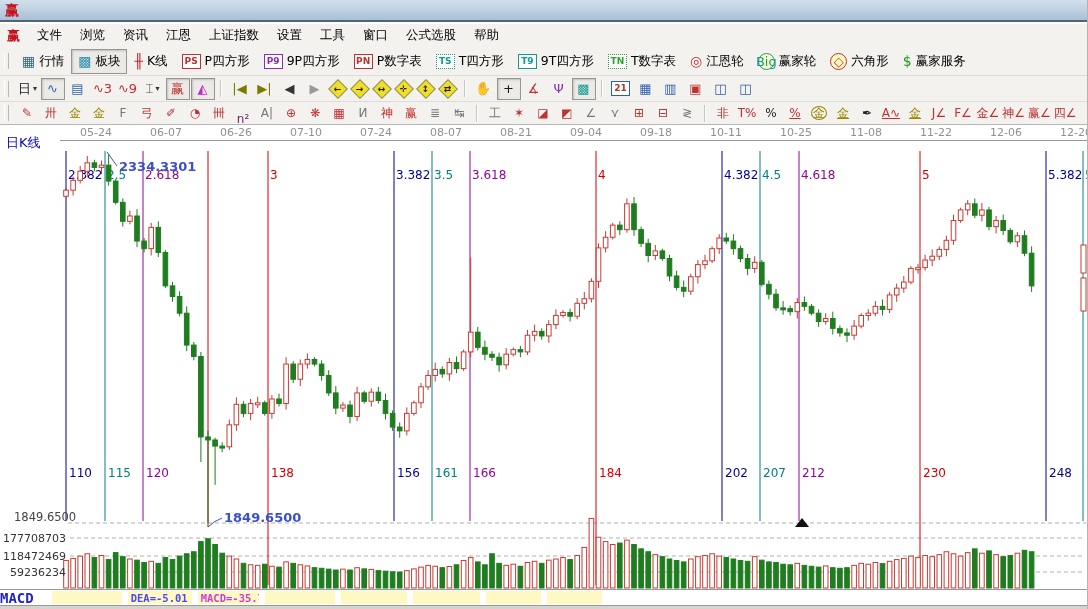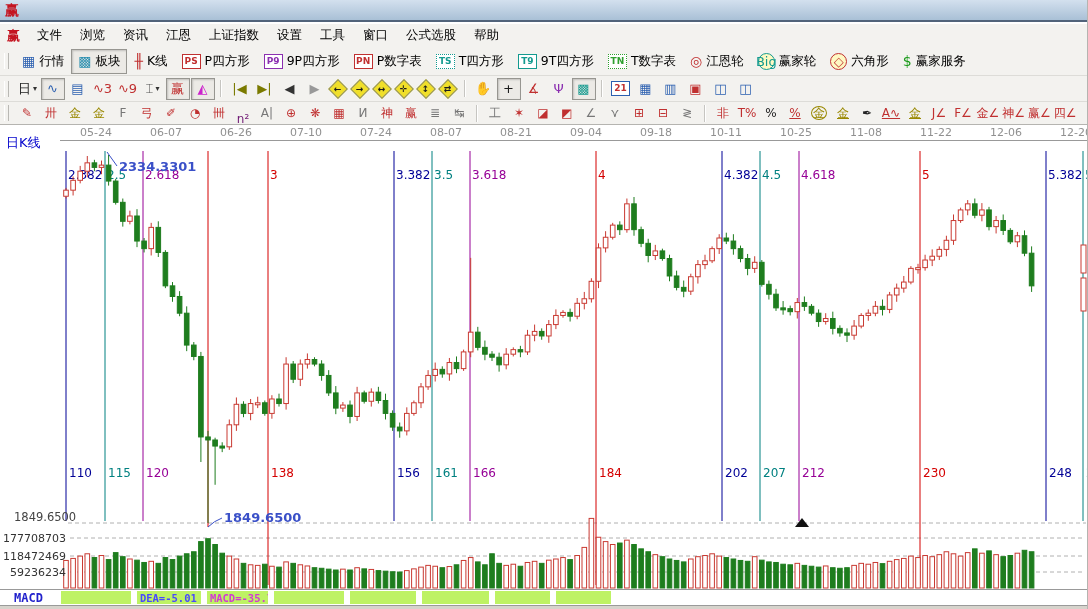--- a/index.html
+++ b/index.html
@@ -34,22 +34,22 @@
     font-size:12px;line-height:1;border:1px solid transparent;margin:0 0.5px}
   .dd{font-size:8px;color:#333;margin-left:2px}
   .sep{width:1px;height:17px;background:#c6c5c1;border-right:1px solid #fff;margin:0 5px}
   .diamond{width:12px;height:12px;background:#f0df2a;border:1px solid #8f8f66;transform:rotate(45deg);
     display:inline-flex;align-items:center;justify-content:center;margin:0 4px}
   .diamond span{transform:rotate(-45deg);font-size:9px;color:#1c1c1c;font-weight:bold;line-height:1}
   .u{text-decoration:underline}
   svg#chart-svg{position:absolute;left:0;top:0}
   .statusbar{position:absolute;left:0;top:590px;width:1088px;height:15px;background:#fff;
     display:flex;align-items:center}
-  .indlabel{color:#2222cc;font-size:12px;font-weight:bold;margin:0 18px 0 14px;font-family:"DejaVu Sans Mono",monospace}
-  .scell{height:13px;background:#bef264;margin-right:6px;display:flex;align-items:center;padding:1px 3px;
+  .indlabel{color:#2222cc;font-size:14px;font-weight:bold;margin:0 18px 0 0;font-family:"DejaVu Sans Mono",monospace}
+  .scell{height:13px;background:#fef9c3;margin-right:6px;display:flex;align-items:center;padding:1px 3px;
     box-sizing:border-box;font-size:10.5px;font-weight:bold;font-family:"DejaVu Sans Mono",monospace;white-space:nowrap;overflow:hidden}
   .bottom-edge{position:absolute;left:0;top:605px;width:1088px;height:4px;background:#d6d3cc;border-top:1px solid #9a9a9a}
   .right-edge{position:absolute;top:0;right:0;width:1px;height:609px;background:#b5b4b0}
 </style>
 </head>
 <body>
 
 <div class="titlebar">
   <span class="applogo">赢</span>
 </div>

